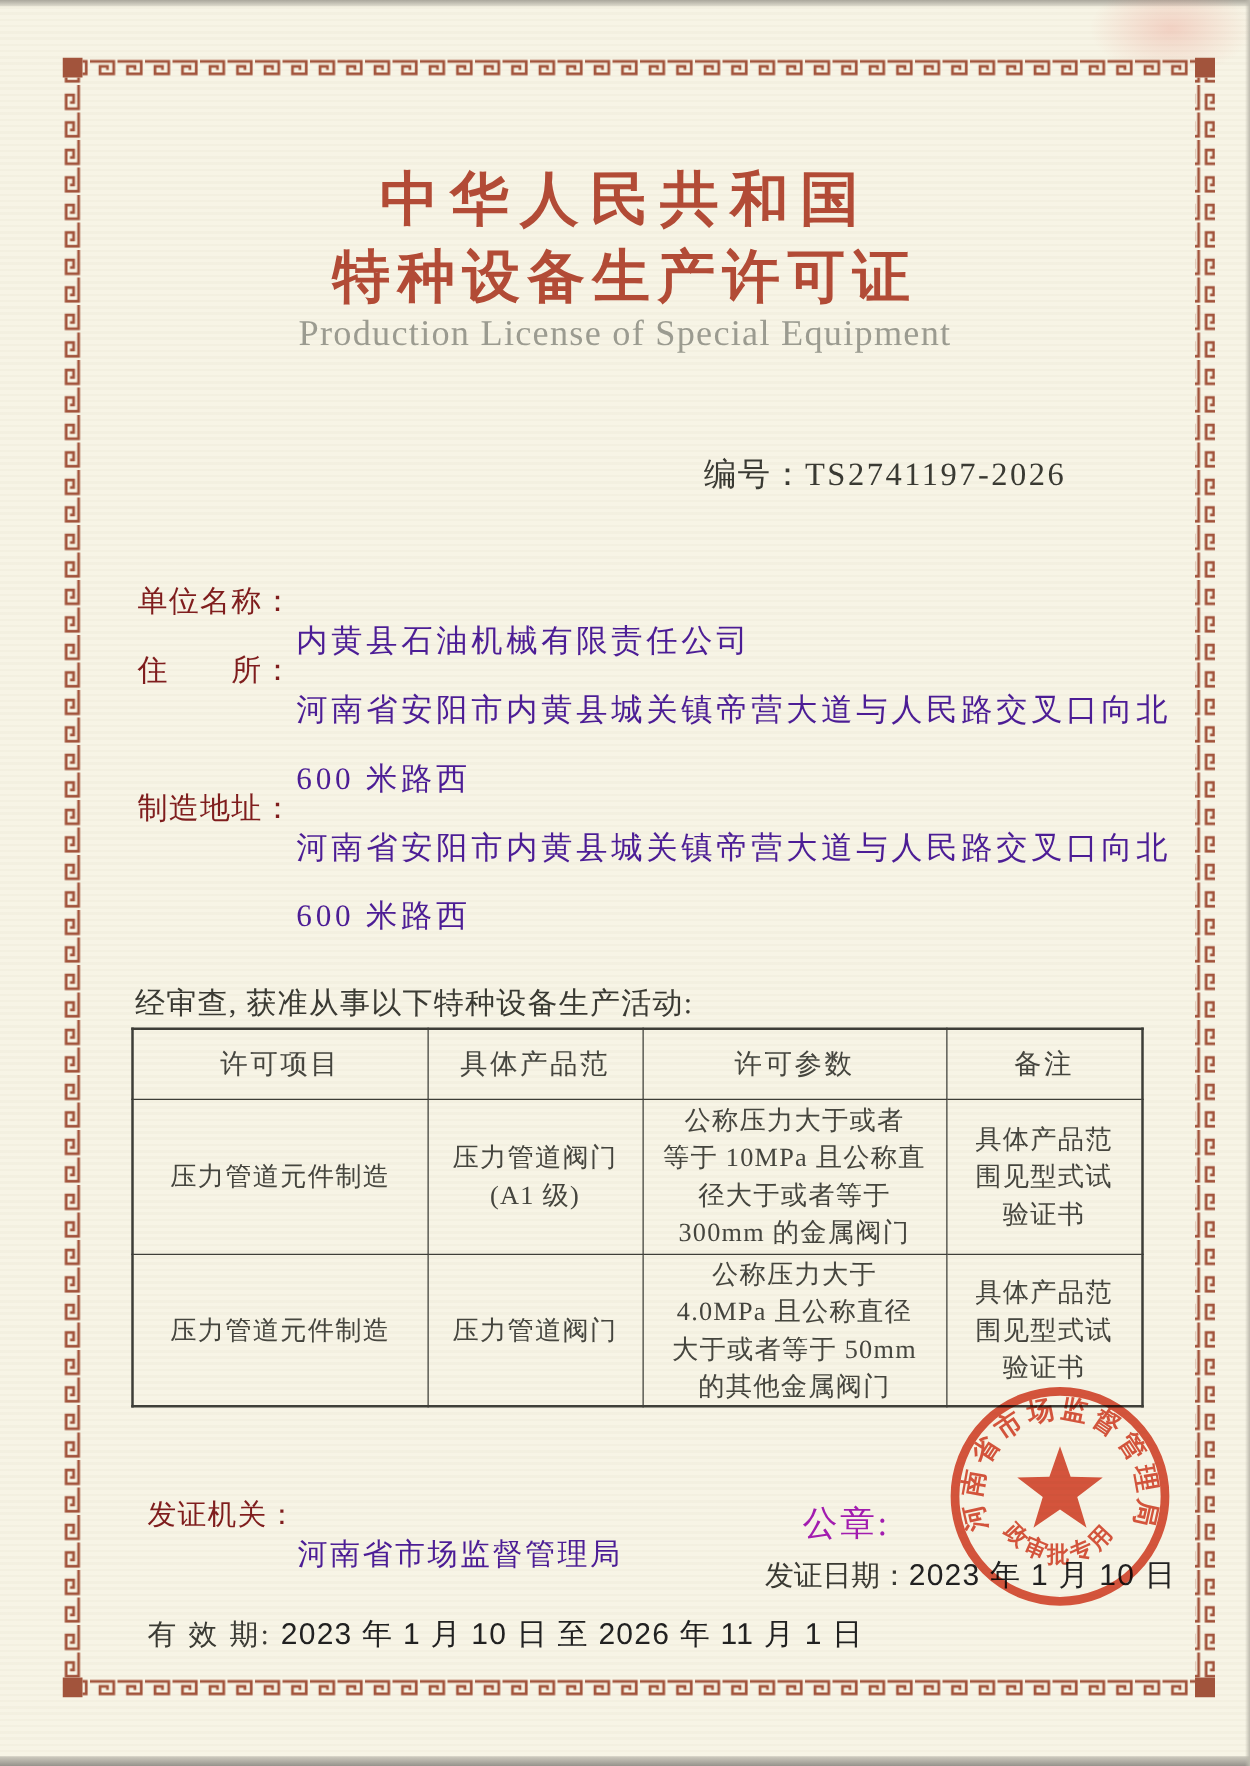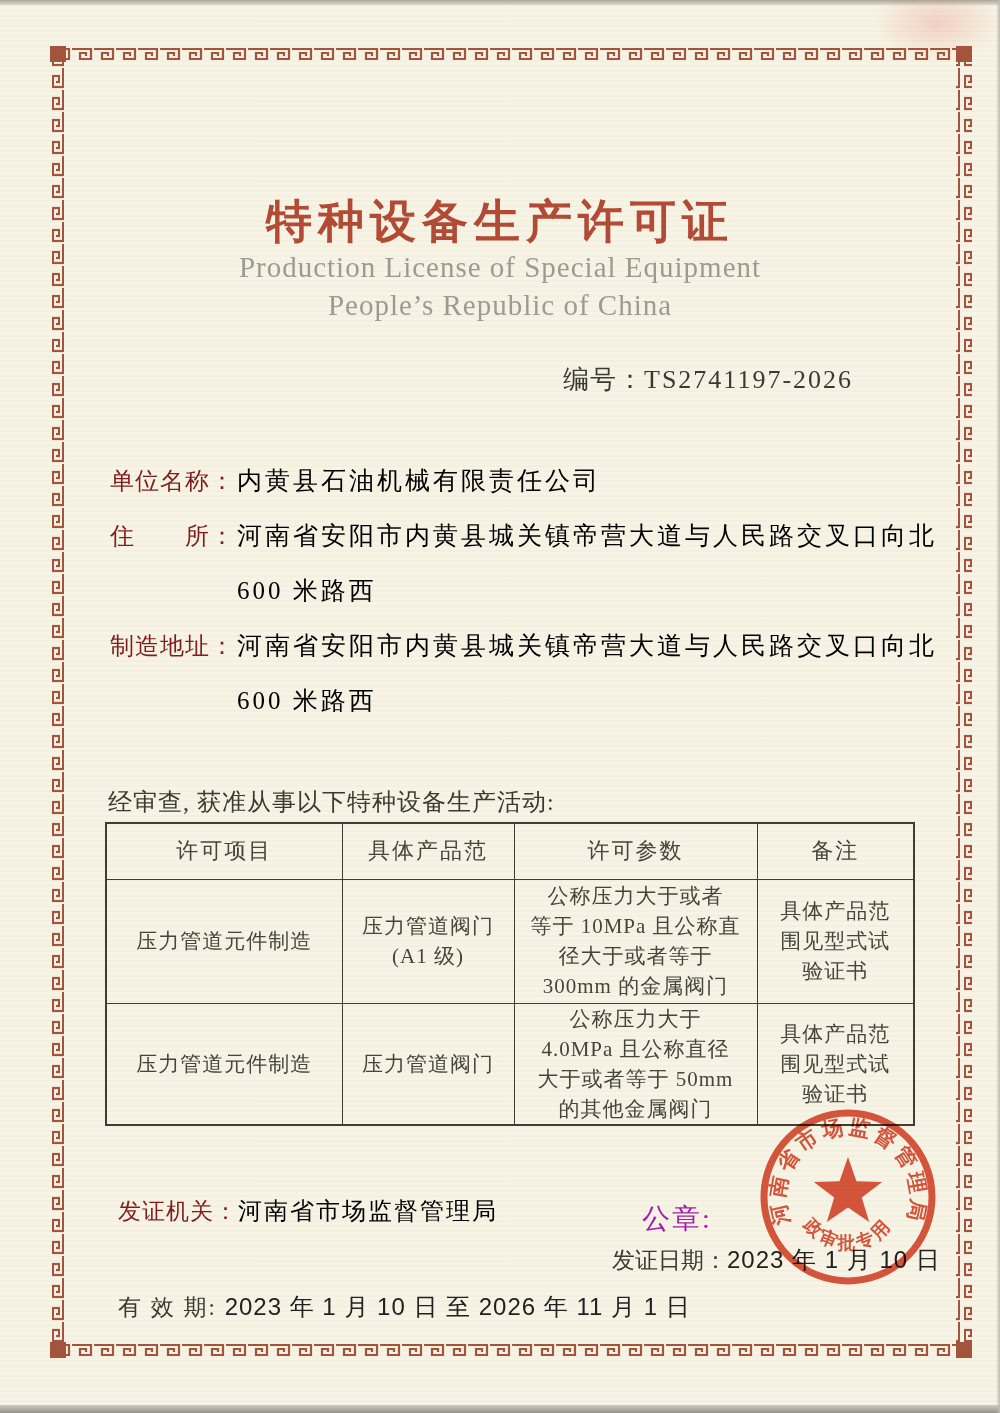--- a/index.html
+++ b/index.html
@@ -21,21 +21,21 @@
   .abs{position:absolute;}
   .title-cn{left:0;width:1000px;text-align:center;color:#b24b36;font-weight:700;}
   .t-cn1{top:128px;font-size:47px;letter-spacing:9px;}
   .t-cn2{top:191px;font-size:46px;letter-spacing:6px;}
   .title-en{left:0;width:1000px;text-align:center;color:#9b9b90;font-size:29px;letter-spacing:1px;}
   .t-en1{top:251px;}
   .t-en2{top:289px;}
   .serial{left:563px;top:362px;font-size:26px;color:#3a3a33;letter-spacing:1px;}
   .serial .val{letter-spacing:2px;}
   .field-label{font-size:24px;color:#7f1d1d;letter-spacing:1px;}
-  .field-value{font-size:25px;color:#000000;letter-spacing:3px;}
+  .field-value{font-size:25px;color:#4c1d95;letter-spacing:3px;margin-top:32px;}
   .l-unit-label{left:110px;top:465px;}
   .l-unit-value{left:237px;top:464px;}
   .l-res-label{left:110px;top:520px;}
   .l-res-1{left:237px;top:519px;}
   .l-res-2{left:237px;top:574px;}
   .l-mfg-label{left:110px;top:630px;}
   .l-mfg-1{left:237px;top:629px;}
   .l-mfg-2{left:237px;top:684px;}
   .l-approval{left:108px;top:786px;font-size:24px;color:#3a3a33;letter-spacing:1px;}
   table.license{
@@ -82,23 +82,23 @@
     <rect x="16" y="0" width="890" height="16" fill="url(#mh)"></rect>
     <rect x="16" y="1296" width="890" height="16" fill="url(#mh)"></rect>
     <rect x="0" y="16" width="16" height="1280" fill="url(#mv)"></rect>
     <rect x="906" y="16" width="16" height="1280" fill="url(#mv)"></rect>
     <rect x="0" y="0" width="16" height="16" fill="#a2543c"></rect>
     <rect x="906" y="0" width="16" height="16" fill="#a2543c"></rect>
     <rect x="0" y="1296" width="16" height="16" fill="#a2543c"></rect>
     <rect x="906" y="1296" width="16" height="16" fill="#a2543c"></rect>
   </svg>
 
+  <div class="abs title-cn t-cn1">中华人民共和国</div>
   <div class="abs title-cn t-cn2">特种设备生产许可证</div>
   <div class="abs title-en t-en1">Production License of Special Equipment</div>
-  <div class="abs title-en t-en2">People’s Republic of China</div>
 
   <div class="abs serial">
     <span>编号：</span><span class="val">TS2741197-2026</span>
   </div>
 
   <div class="abs field-label l-unit-label">单位名称：</div>
   <div class="abs field-value l-unit-value">内黄县石油机械有限责任公司</div>
 
   <div class="abs field-label l-res-label">住　　所：</div>
   <div class="abs field-value l-res-1">河南省安阳市内黄县城关镇帝营大道与人民路交叉口向北</div>

